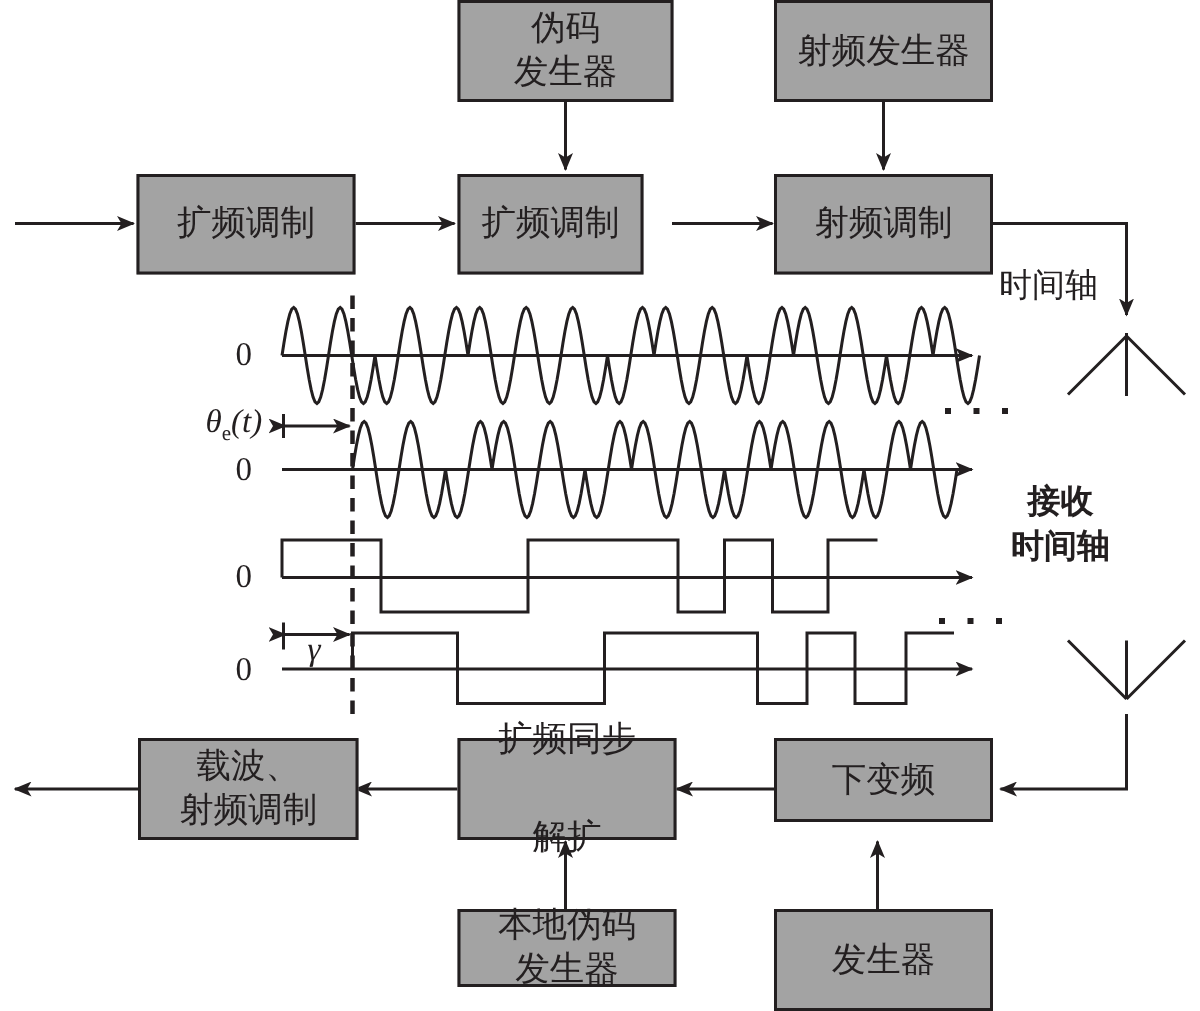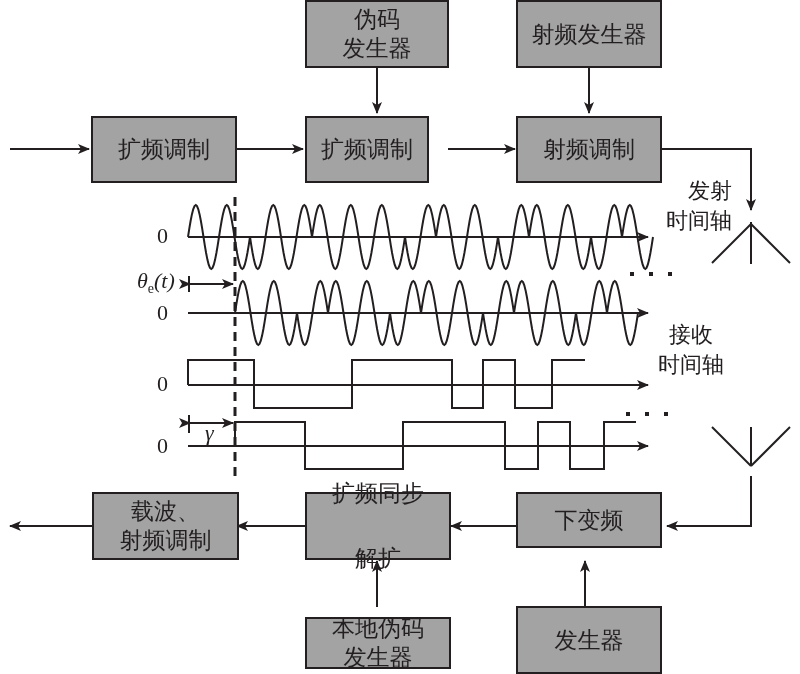--- a/index.html
+++ b/index.html
@@ -95,24 +95,23 @@
   <span>扩频调制</span>
 </div>
 <div class="box" style="left:305px;top:116px;width:124px;height:67px;">
   <span>扩频调制</span>
 </div>
 <div class="box" style="left:516px;top:116px;width:146px;height:67px;">
   <span>射频调制</span>
 </div>
 
 <div class="lbl" style="left:662px;top:176px;width:74px;">
-  <div style="text-align:right;padding-right:4px;">发射</div>
   <div>时间轴</div>
 </div>
-<div class="lbl" style="left:648px;top:320px;width:86px;">
+<div class="lbl" style="left:664px;top:320px;width:86px;font-weight:bold;">
   <div>接收</div>
   <div>时间轴</div>
 </div>
 
 <div class="zero" style="left:157px;top:223px;">0</div>
 <div class="zero" style="left:157px;top:300px;">0</div>
 <div class="zero" style="left:157px;top:371px;">0</div>
 <div class="zero" style="left:157px;top:433px;">0</div>
 
 <div class="math" style="left:137px;top:268px;text-align:right;">
@@ -126,19 +125,19 @@
   <span>载波、</span>
   <span>射频调制</span>
 </div>
 <div class="box" style="left:305px;top:492px;width:146px;height:68px;flex-direction:column;gap:36px;">
   <span>扩频同步</span>
   <span>解扩</span>
 </div>
 <div class="box" style="left:516px;top:492px;width:146px;height:56px;">
   <span>下变频</span>
 </div>
-<div class="box" style="left:305px;top:606px;width:146px;height:52px;flex-direction:column;margin-top:11px;">
+<div class="box" style="left:305px;top:606px;width:146px;height:52px;flex-direction:column;">
   <span>本地伪码</span>
   <span>发生器</span>
 </div>
 <div class="box" style="left:516px;top:606px;width:146px;height:68px;flex-direction:column;">
   <span>发生器</span>
 </div>
 
 </body></html>

